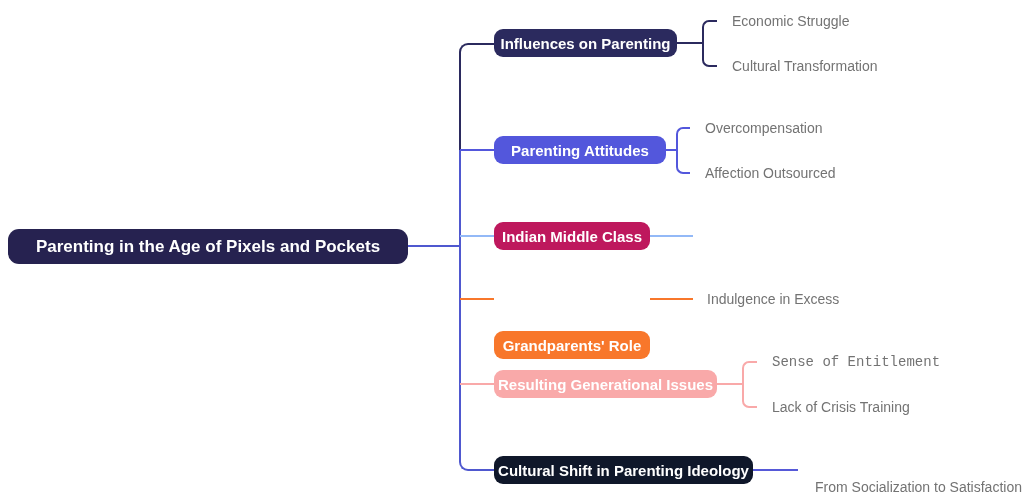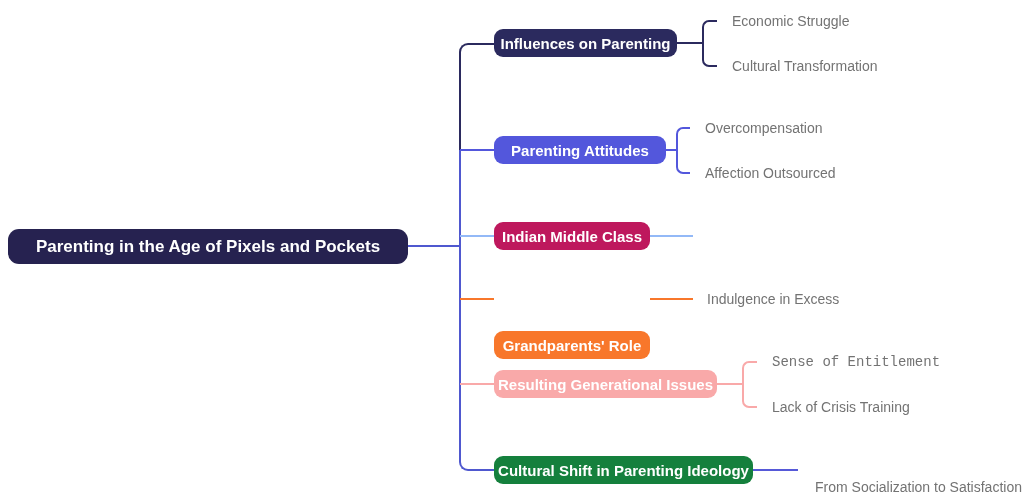--- a/index.html
+++ b/index.html
@@ -21,21 +21,21 @@
   .root-topic{
     left:8px;top:229px;width:400px;height:35px;
     background:#262250;border-radius:11px;
     font-size:17px;
   }
   .b1{left:494px;top:29px;width:183px;height:28px;background:#2b2a5e;font-size:15px;}
   .b2{left:494px;top:136px;width:172px;height:28px;background:#5357dc;font-size:15px;}
   .b3{left:494px;top:222px;width:156px;height:28px;background:#be185d;font-size:15px;}
   .b4{left:494px;top:285px;width:156px;height:28px;background:#f8772b;font-size:15px;margin-top:46px;}
   .b5{left:494px;top:370px;width:223px;height:28px;background:#f9a9a9;font-size:15px;}
-  .b6{left:494px;top:456px;width:259px;height:28px;background:#15803d;font-size:15px;}
+  .b6{left:494px;top:456px;width:259px;height:28px;background:#0f172a;font-size:15px;}
 
   .child-label{
     position:absolute;
     font-size:14px;color:#737373;
     white-space:nowrap;
     transform:translateY(-50%);
   }
 
   .line{position:absolute;box-sizing:border-box;}
   

